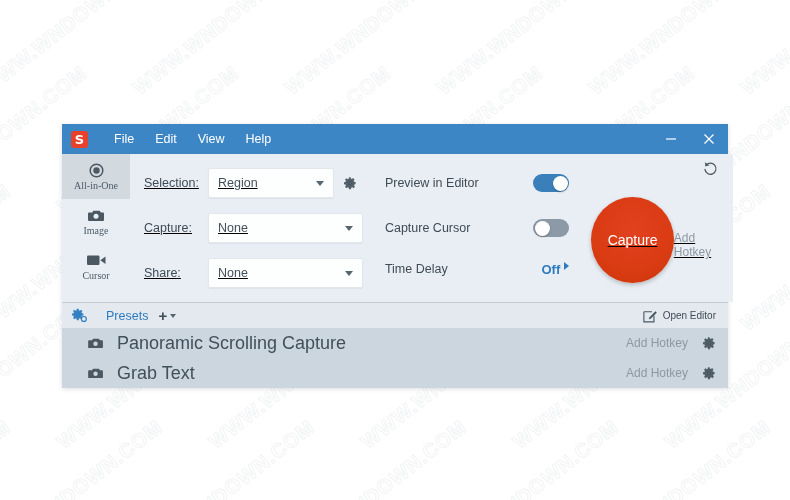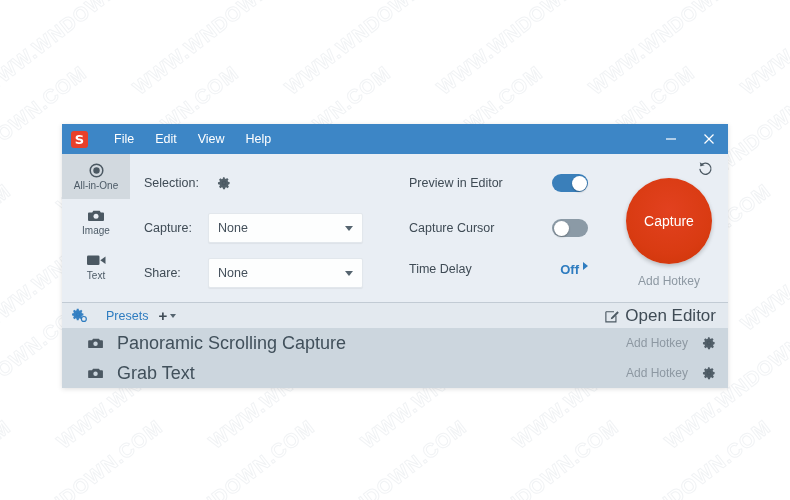--- a/index.html
+++ b/index.html
@@ -94,20 +94,21 @@
     flex: 1 1 auto;
     min-height: 0;
   }
 
   
   #sidebar {
     width: 68px;
     background: #e9eef4;
     flex: 0 0 68px;
     padding-top: 0px;
+    font-family: Liberation Serif, serif;
   }
   .side-tab {
     height: 45px;
     display: flex;
     flex-direction: column;
     align-items: center;
     justify-content: center;
     gap: 3px;
     color: #4c5a66;
     font-size: 10px;
@@ -122,20 +123,21 @@
     background: #e9eef4;
     display: flex;
     padding: 10px 0 0 0;
     position: relative;
   }
 
   #left-controls {
     width: 265px;
     padding-left: 14px;
     padding-top: 4px;
+    text-decoration: underline;
   }
   .ctrl-row {
     display: flex;
     align-items: center;
     height: 30px;
     margin-bottom: 15px;
   }
   .ctrl-label {
     width: 64px;
     font-size: 12.5px;
@@ -176,21 +178,20 @@
   
   #toggle-controls {
     width: 215px;
     padding-top: 4px;
   }
   .toggle-row {
     display: flex;
     align-items: center;
     height: 30px;
     margin-bottom: 15px;
-    margin-left: 14px;
   }
   .toggle-label {
     font-size: 12.5px;
     color: #3f4b55;
     flex: 1 1 auto;
   }
   .switch {
     width: 36px;
     height: 18px;
     border-radius: 9px;
@@ -223,24 +224,25 @@
     width: 0; height: 0;
     border-top: 4.5px solid transparent;
     border-bottom: 4.5px solid transparent;
     border-left: 5.5px solid #2e7cc0;
   }
 
   
   #capture-column {
     flex: 1 1 auto;
     display: flex;
-    flex-direction: column;
+    flex-direction: row;
     align-items: center;
     position: relative;
     padding-top: 14px;
+    text-decoration: underline;
   }
   #reset-icon {
     position: absolute;
     top: -4px;
     right: 14px;
     color: #4b5862;
   }
   #capture-button {
     width: 86px; height: 86px;
     border-radius: 50%;
@@ -286,21 +288,21 @@
     width: 0; height: 0;
     border-left: 3.5px solid transparent;
     border-right: 3.5px solid transparent;
     border-top: 4px solid #55646f;
   }
   #open-editor-button {
     margin-left: auto;
     display: flex;
     align-items: center;
     gap: 6px;
-    font-size: 17px;
+    font-size: 10px;
     color: #3f4b55;
   }
 
   #presets-list { flex: 1 1 auto; background: #ccd6de; min-height: 0; }
   .preset-row {
     height: 30px;
     display: flex;
     align-items: center;
     padding: 0 12px 0 26px;
   }
@@ -408,30 +410,34 @@
         <span class="label">Image</span>
       </div>
 
       <div class="side-tab">
         <span class="side-icon">
           <svg width="19" height="12" viewBox="0 0 19 12">
             <rect x="0" y="1.5" width="12.5" height="9.5" rx="1.3" fill="#4b5862"></rect>
             <path d="M13.3 6.2 18.5 2.6v7.3z" fill="#4b5862"></path>
           </svg>
         </span>
-        <span class="label">Text</span>
+        <span class="label">Cursor</span>
       </div>
     </div>
 
     <div id="main-panel">
 
       <div id="left-controls">
 
         <div class="ctrl-row">
           <div class="ctrl-label">Selection:</div>
+          <div class="dropdown" id="selection-dropdown">
+            <span class="dd-value">Region</span>
+            <span class="caret"></span>
+          </div>
           <span class="gear-btn">
             <svg width="14" height="14" viewBox="0 0 20 20">
               <path fill="#4b5862" d="M10 6.6a3.4 3.4 0 1 0 0 6.8 3.4 3.4 0 0 0 0-6.8zm0 5.1a1.7 1.7 0 1 1 0-3.4 1.7 1.7 0 0 1 0 3.4z"></path>
               <path fill="#4b5862" d="M18 11.4v-2.8l-2.2-.36a6 6 0 0 0-.62-1.5l1.3-1.8-2-2-1.8 1.3a6 6 0 0 0-1.5-.62L10.8 1.8H8.6l-.36 2.2a6 6 0 0 0-1.5.62L4.9 3.3l-2 2 1.3 1.8a6 6 0 0 0-.62 1.5L1.4 9v2.8l2.2.36a6 6 0 0 0 .62 1.5l-1.3 1.8 2 2 1.8-1.3a6 6 0 0 0 1.5.62l.36 2.2h2.8l.36-2.2a6 6 0 0 0 1.5-.62l1.8 1.3 2-2-1.3-1.8a6 6 0 0 0 .62-1.5z" opacity="0.95"></path>
             </svg>
           </span>
         </div>
 
         <div class="ctrl-row">
           <div class="ctrl-label">Capture:</div>

